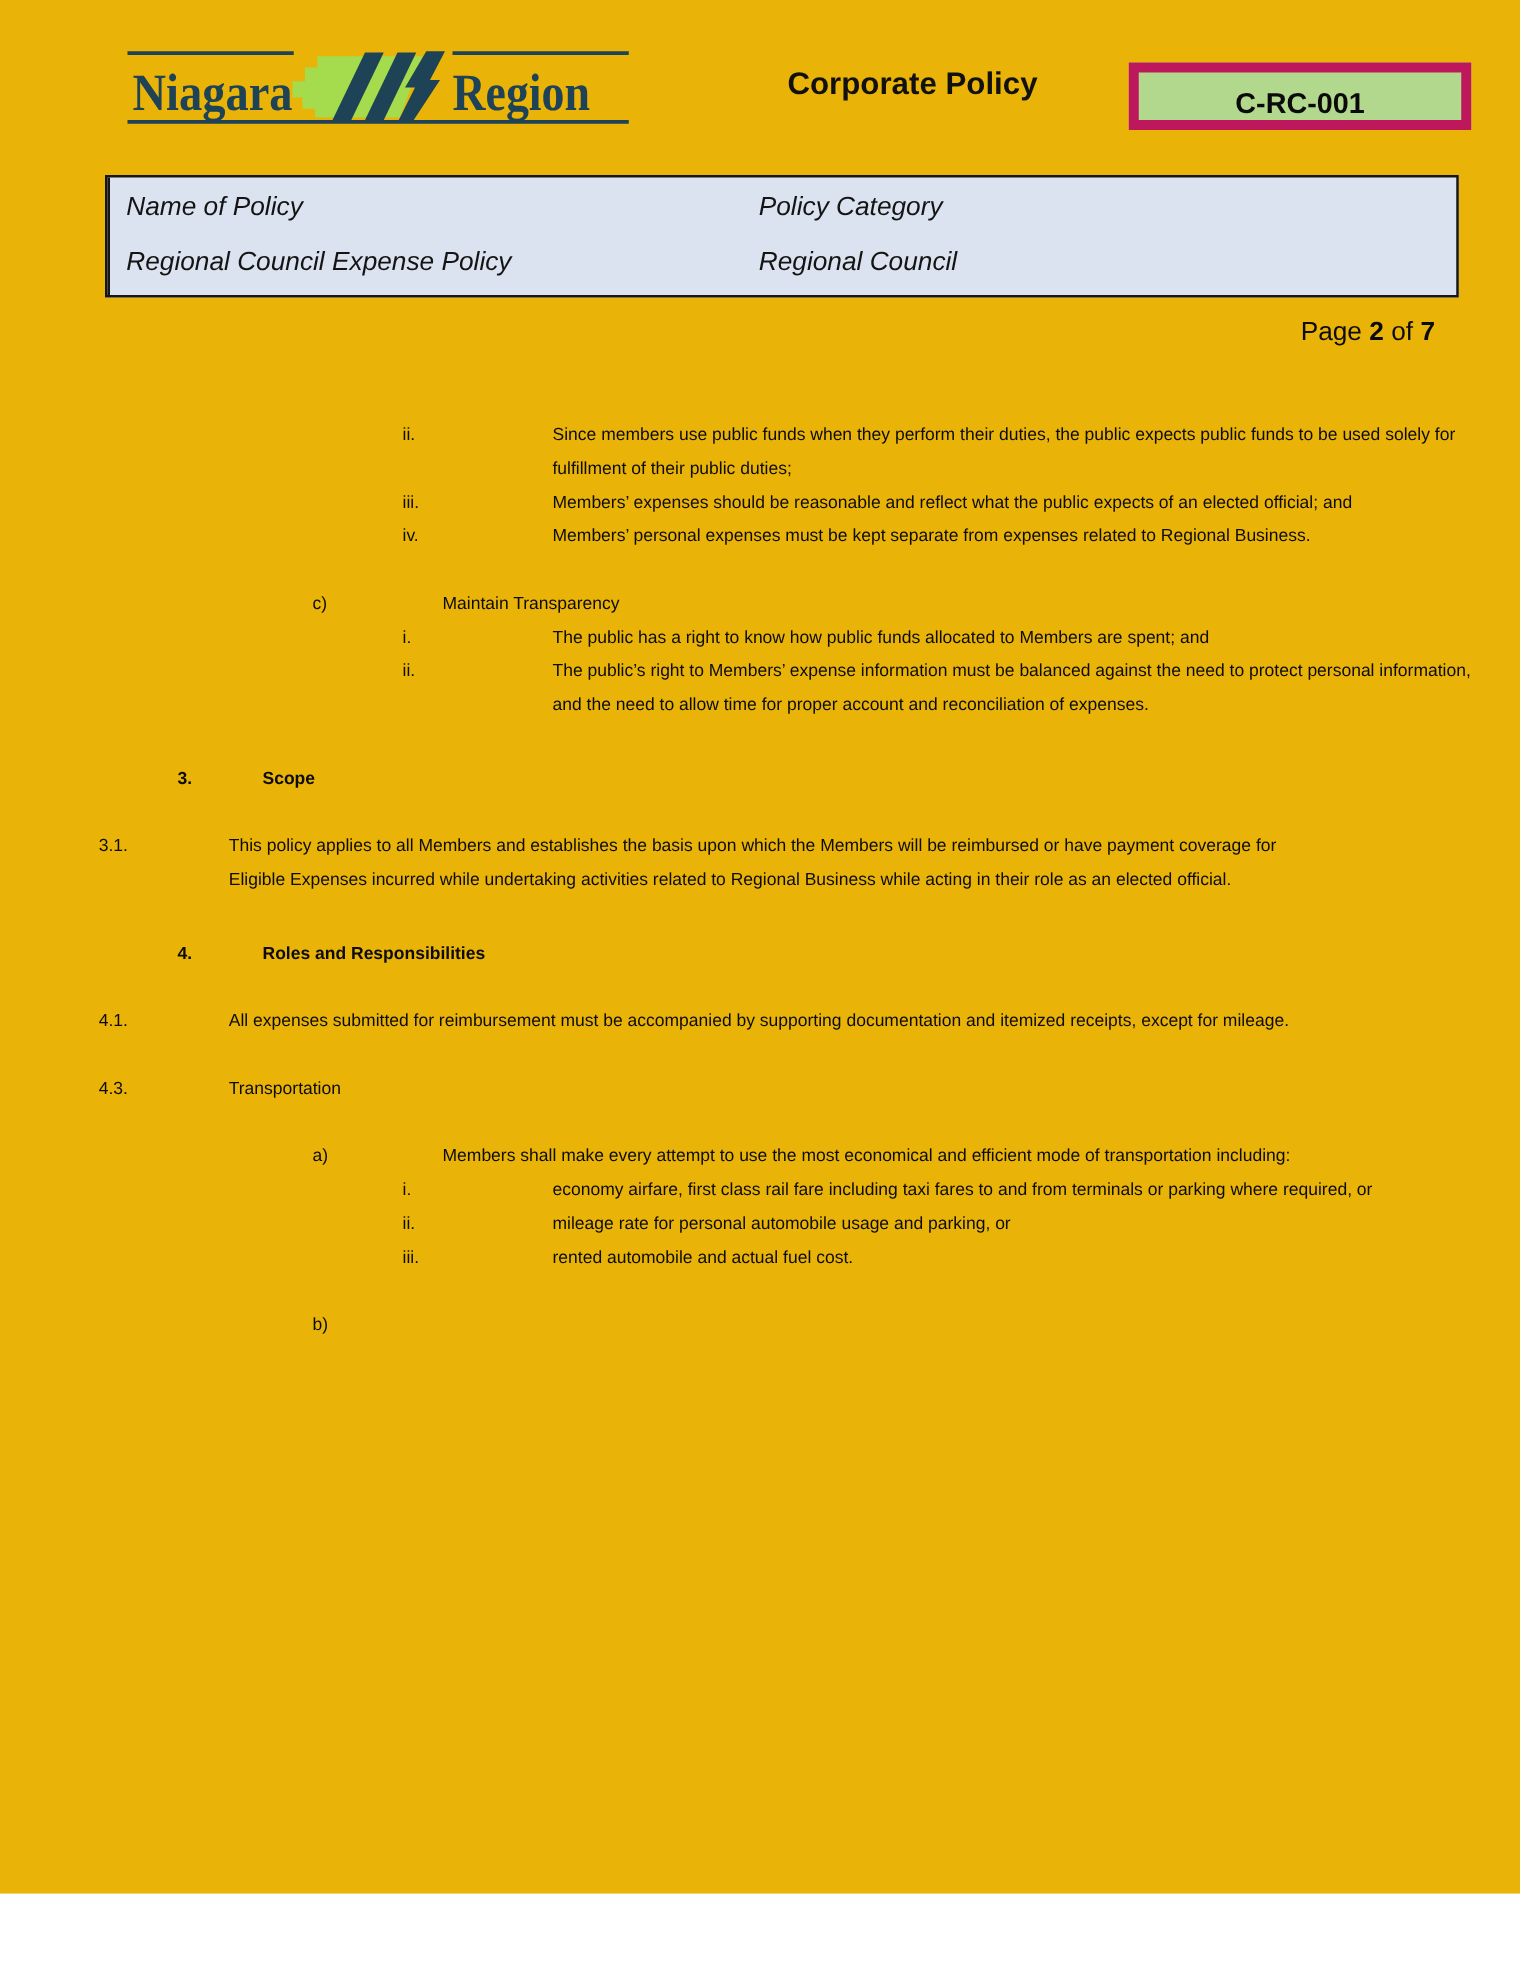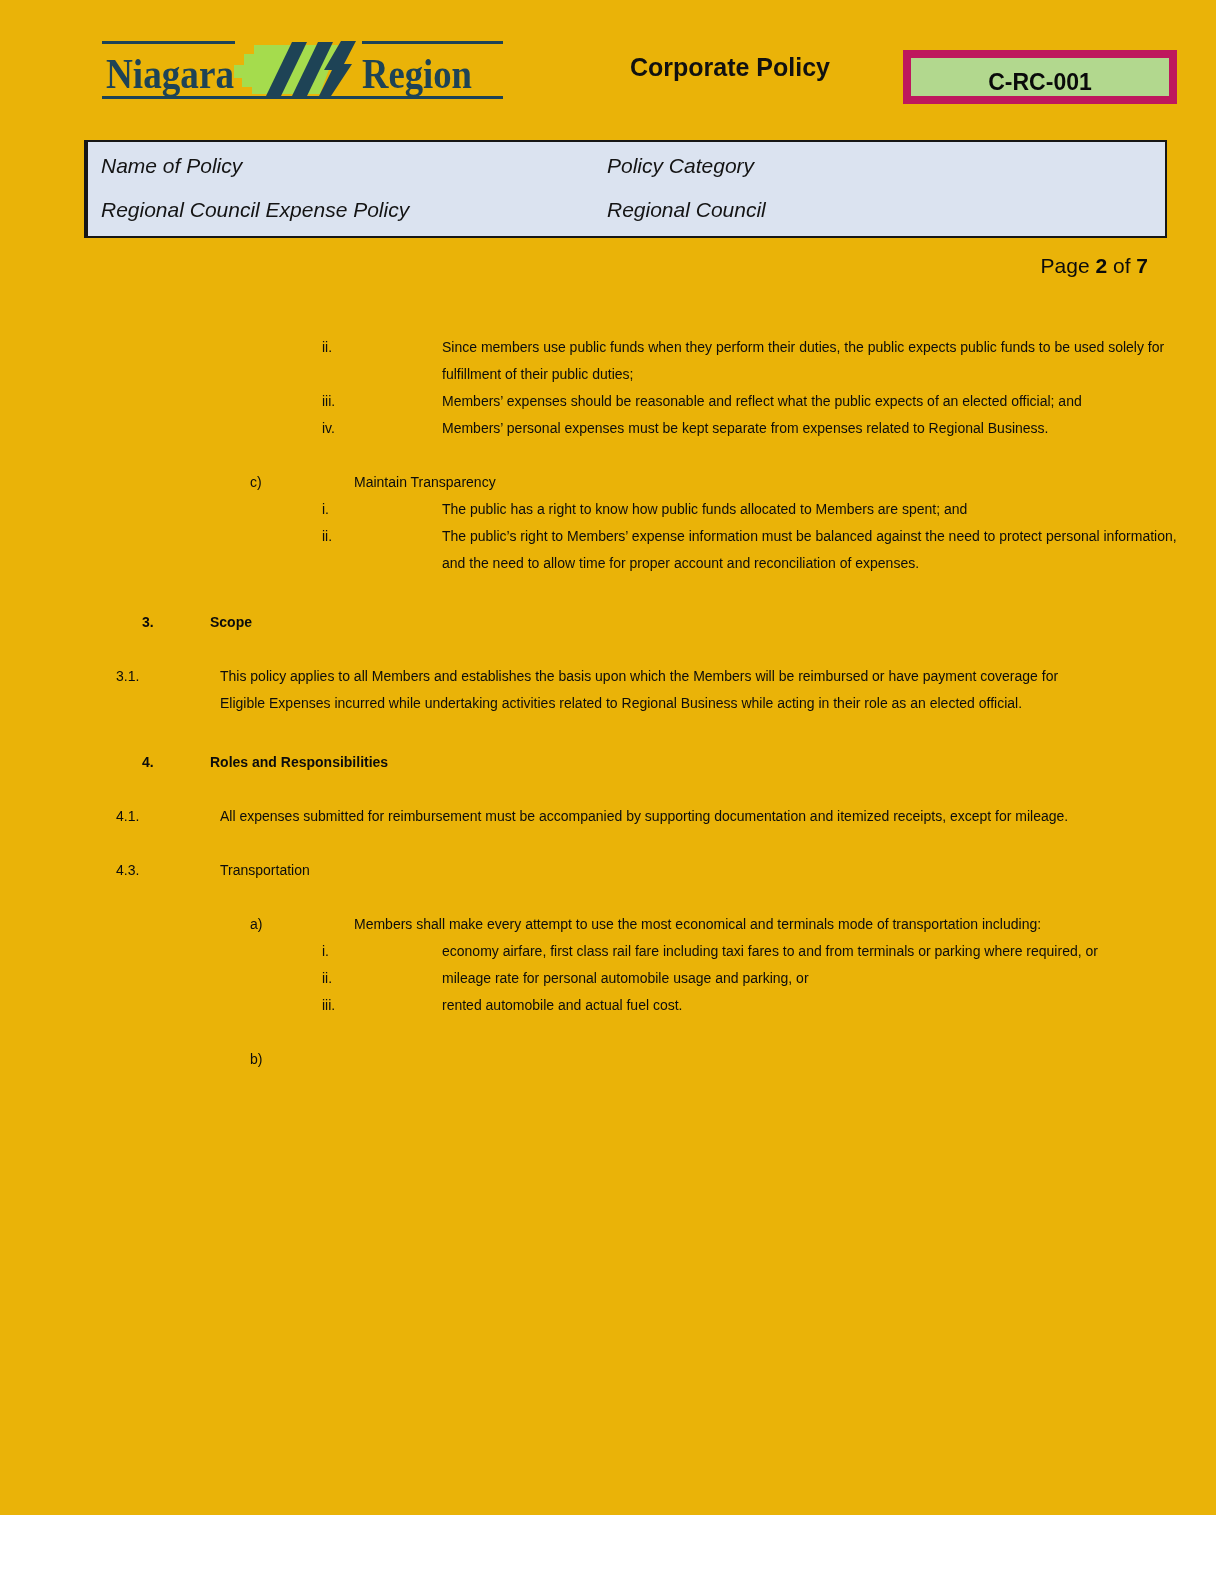--- a/index.html
+++ b/index.html
@@ -38,21 +38,21 @@
   .page-indicator .b { font-weight:bold; }
 
   
   .content { position:absolute; top:334px; left:0; width:1216px; }
   .item { display:flex; align-items:flex-start; font-size:14px; line-height:27px;gap:32px; }
   .item .marker { flex:none; }
   .item .body { flex:none; }
 
   .lvl-section { padding-left:142px; font-weight:bold; }
   .lvl-section .marker { width:36px; }
-  .lvl-sub     { padding-left:116px; }
+  .lvl-sub     { padding-left:79px; }
   .lvl-sub .marker { width:72px; }
   .lvl-sub .body   { max-width:884px; }
   .lvl-alpha   { padding-left:250px; }
   .lvl-alpha .marker { width:72px; }
   .lvl-alpha .body   { max-width:824px; }
   .lvl-roman   { padding-left:322px; }
   .lvl-roman .marker { width:88px; }
   .lvl-roman .body   { max-width:736px; }
 
   .mt27 { margin-top:27px; }
@@ -154,21 +154,21 @@
       <span class="marker">4.1.</span>
       <span class="body">All expenses submitted for reimbursement must be accompanied by supporting documentation and itemized receipts, except for mileage.</span>
     </div>
     <div class="item lvl-sub mt27">
       <span class="marker">4.3.</span>
       <span class="body">Transportation</span>
     </div>
 
     <div class="item lvl-alpha mt27">
       <span class="marker">a)</span>
-      <span class="body">Members shall make every attempt to use the most economical and terminals mode of transportation including:</span>
+      <span class="body">Members shall make every attempt to use the most economical and efficient mode of transportation including:</span>
     </div>
     <div class="item lvl-roman">
       <span class="marker">i.</span>
       <span class="body">economy airfare, first class rail fare including taxi fares to and from terminals or parking where required, or</span>
     </div>
     <div class="item lvl-roman">
       <span class="marker">ii.</span>
       <span class="body">mileage rate for personal automobile usage and parking, or</span>
     </div>
     <div class="item lvl-roman">

